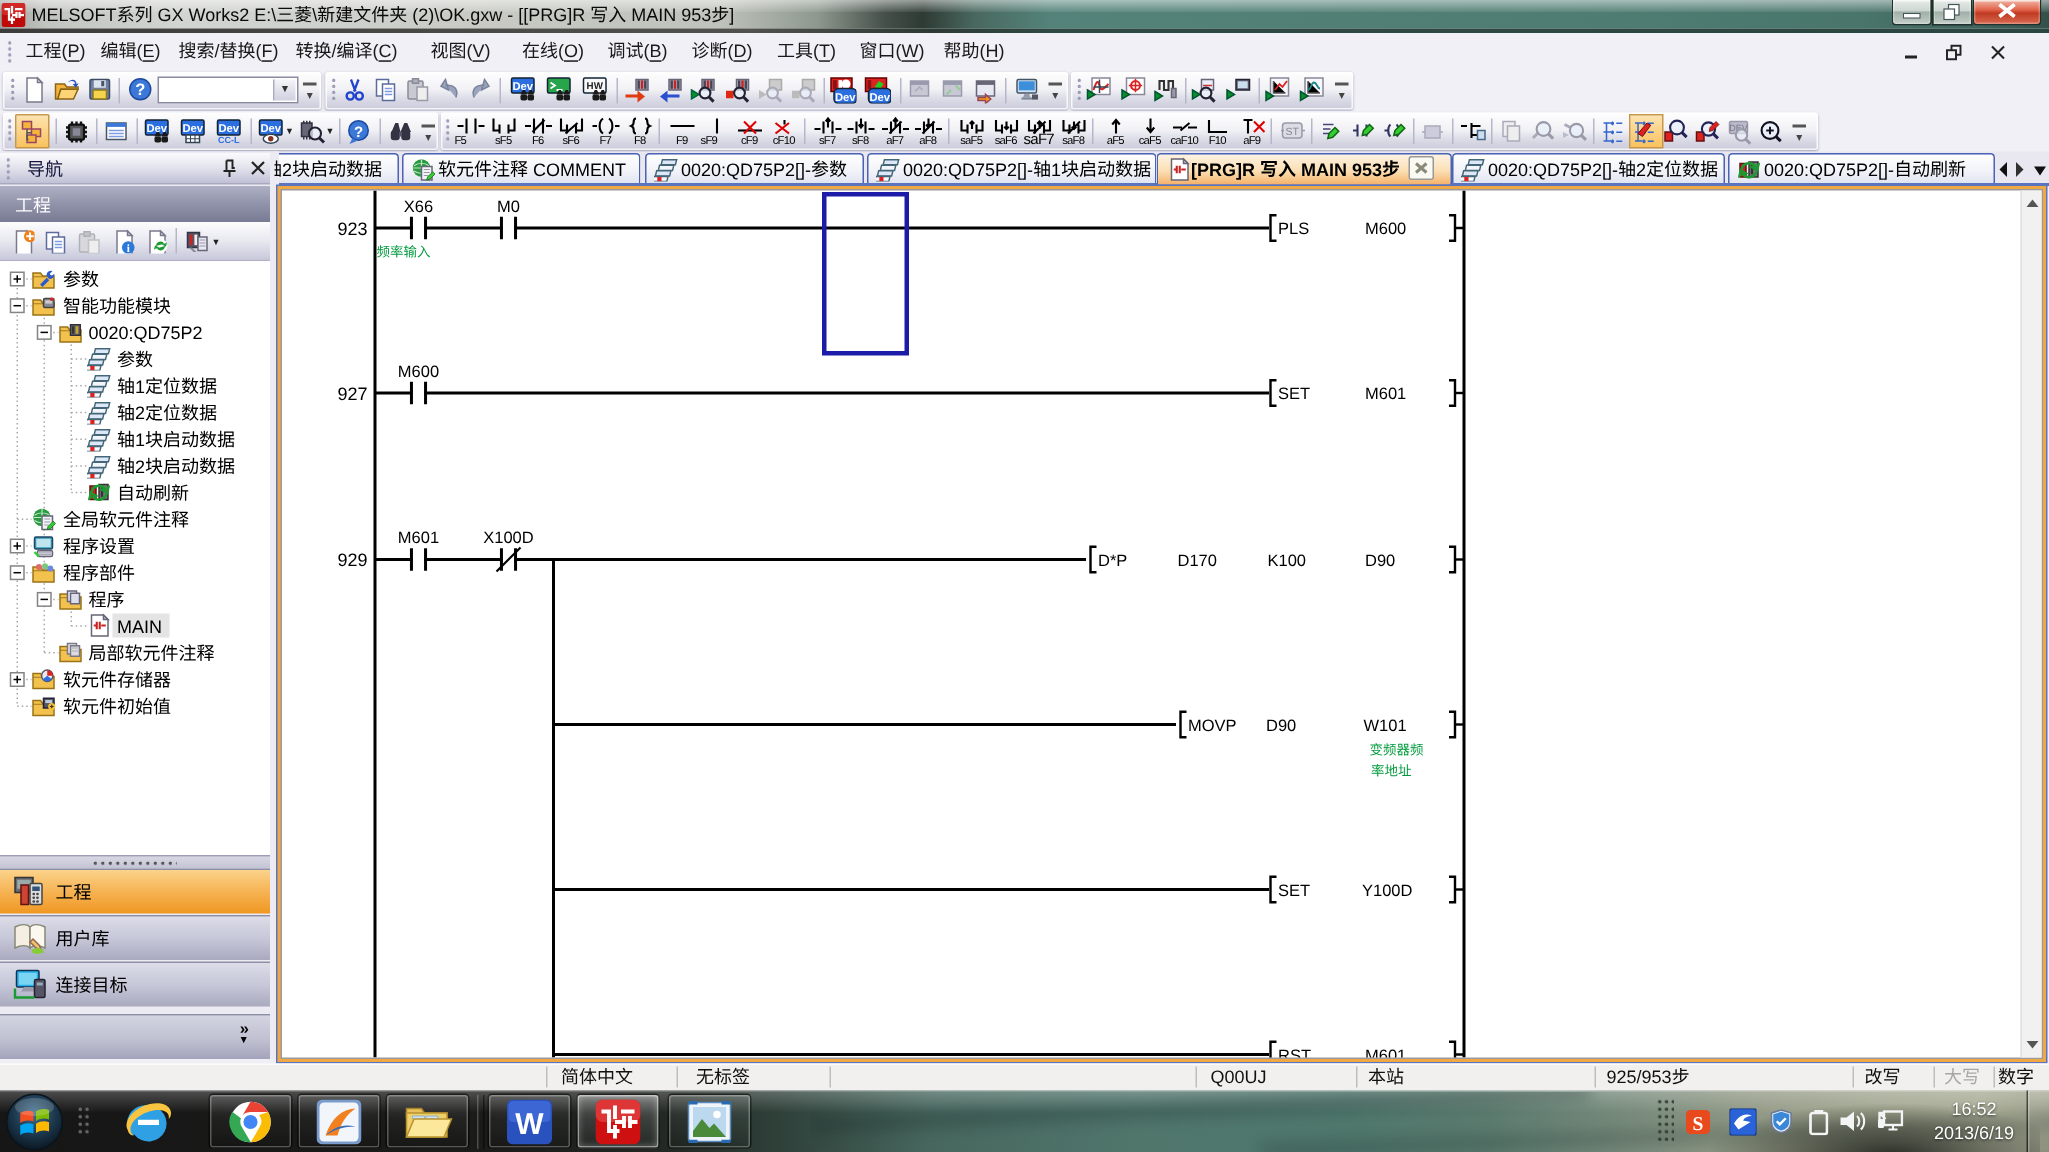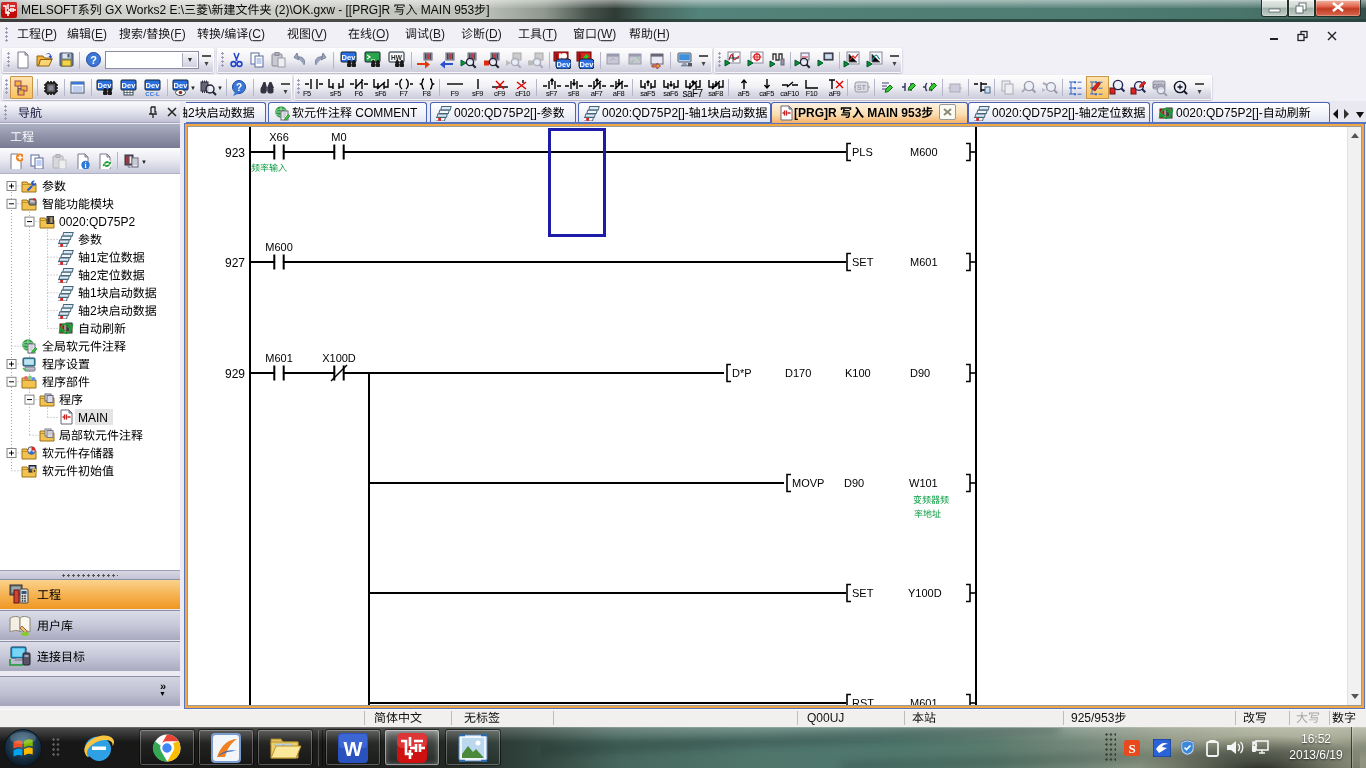--- a/index.html
+++ b/index.html
@@ -509,21 +509,21 @@
   </div>
 <div class="tsep abs" style="left:439px;top:79px"></div>
 <div class="abs" style="left:444px;top:78px;width:21px;height:21px;text-align:center">
     <div style="height:13px">
       <svg width="20" height="12" viewBox="0 0 20 12" style="display:block;margin:0 auto">
         <path d="M2 6h16" stroke="#000" stroke-width="1.4" fill="none"></path>
       </svg>
     </div>
     <div style="font-size:7.5px;line-height:6px;color:#000;letter-spacing:-0.5px">F9</div>
   </div>
-<div class="abs" style="left:467px;top:78px;width:21px;height:21px;text-align:center">
+<div class="abs" style="left:467px;top:78px;width:21px;height:21px;text-align:left">
     <div style="height:13px">
       <svg width="20" height="12" viewBox="0 0 20 12" style="display:block;margin:0 auto">
         <path d="M10 1v10" stroke="#000" stroke-width="1.4" fill="none"></path>
       </svg>
     </div>
     <div style="font-size:7.5px;line-height:6px;color:#000;letter-spacing:-0.5px">sF9</div>
   </div>
 <div class="abs" style="left:489px;top:78px;width:21px;height:21px;text-align:center">
     <div style="height:13px">
       <svg width="20" height="12" viewBox="0 0 20 12" style="display:block;margin:0 auto">

